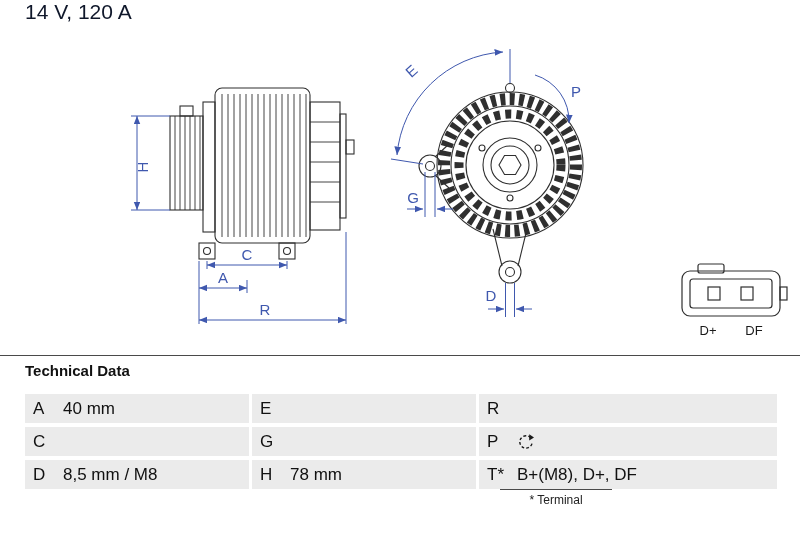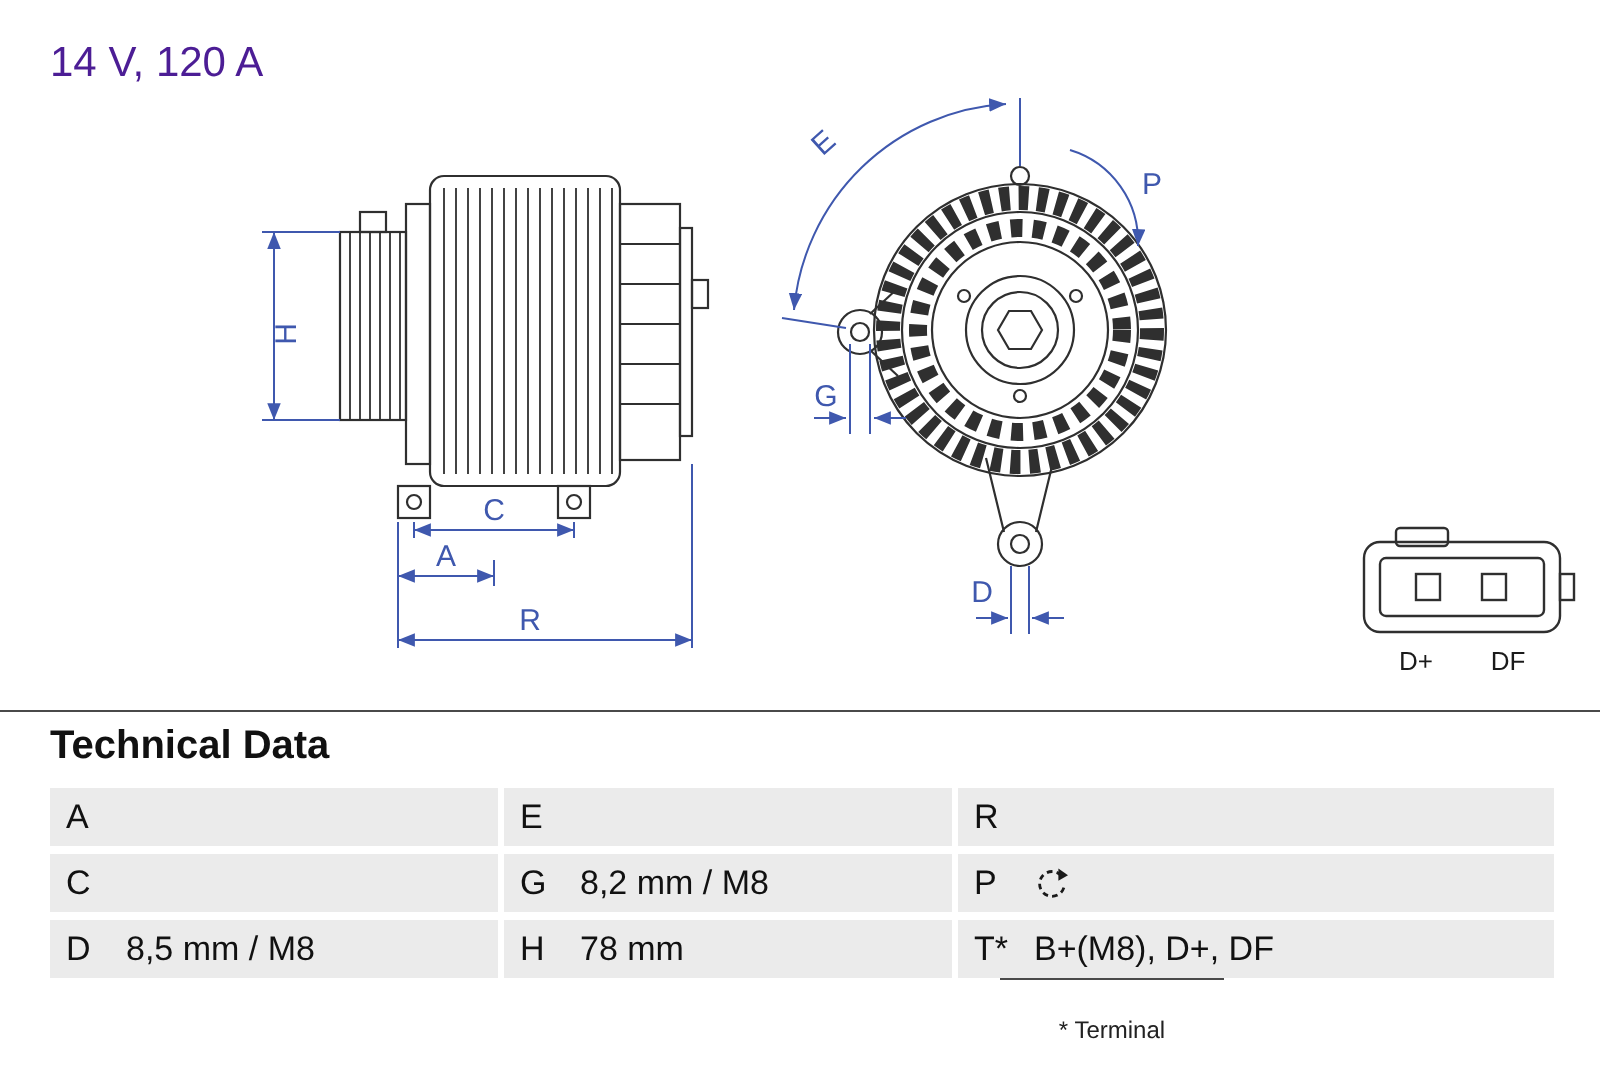--- a/index.html
+++ b/index.html
@@ -1,29 +1,29 @@
 <!DOCTYPE html>
 <html><head>
 <meta charset="utf-8">
 <style>
   html,body{margin:0;padding:0;background:#fff;}
   .page{position:relative;width:800px;height:533px;background:#ffffff;
         font-family:"Liberation Sans",sans-serif;color:#111;overflow:hidden;}
-  .rating{position:absolute;left:25px;top:20px;font-size:21px;color:#4c1d95;}
+  .rating{position:absolute;left:25px;top:0;font-size:21px;color:#0f172a;}
   .drawing{position:absolute;}
   svg text{font-family:"Liberation Sans",sans-serif;}
   .divider{position:absolute;left:0;top:355px;width:800px;height:1px;background:#4a4a4a;}
-  .tdata-title{position:absolute;left:25px;top:362px;font-size:20px;font-weight:bold;color:#111;}
+  .tdata-title{position:absolute;left:25px;top:362px;font-size:15px;font-weight:bold;color:#111;}
   .spec-table{position:absolute;left:25px;top:394px;width:752px;display:grid;
               grid-template-columns:224px 224px 298px;gap:4px 3px;}
   .cell{background:#ebebeb;height:29px;display:flex;align-items:center;font-size:17px;}
   .cell .lbl{width:30px;margin-left:8px;flex:0 0 auto;}
   .cell .val{flex:1;}
   .footnote{position:absolute;left:500px;top:489px;width:112px;border-top:1px solid #4a4a4a;
-            text-align:center;font-size:12px;padding-top:18px;color:#222;}
+            text-align:center;font-size:12px;padding-top:3px;color:#222;}
 </style>
 </head>
 <body>
 
 <div class="page">
 
   <div class="rating">14 V, 120 A</div>
 
   <svg class="drawing" style="left:95px;top:40px;" width="270" height="300" viewBox="0 0 270 300">
     <defs>
@@ -126,34 +126,34 @@
   </svg>
 
   <div class="divider"></div>
 
   <div class="tdata-title">Technical Data</div>
 
   <div class="spec-table">
 
     <div class="cell">
       <span class="lbl">A</span>
+      <span class="val">40 mm</span>
     </div>
     <div class="cell">
       <span class="lbl">E</span>
     </div>
     <div class="cell">
       <span class="lbl">R</span>
     </div>
 
     <div class="cell">
       <span class="lbl">C</span>
     </div>
     <div class="cell">
       <span class="lbl">G</span>
-      <span class="val">8,2 mm / M8</span>
     </div>
     <div class="cell">
       <span class="lbl">P</span>
       <svg width="18" height="18" viewBox="0 0 18 18">
         <path d="M13.6 4.8 A6.2 6.2 0 1 0 15.2 9.2" fill="none" stroke="#1a1a1a" stroke-width="1.4" stroke-dasharray="2.8 2.1"></path>
         <polygon points="12.2,1.2 17,4.6 12.2,7.4" fill="#1a1a1a"></polygon>
       </svg>
       <span class="val"></span>
     </div>
 

